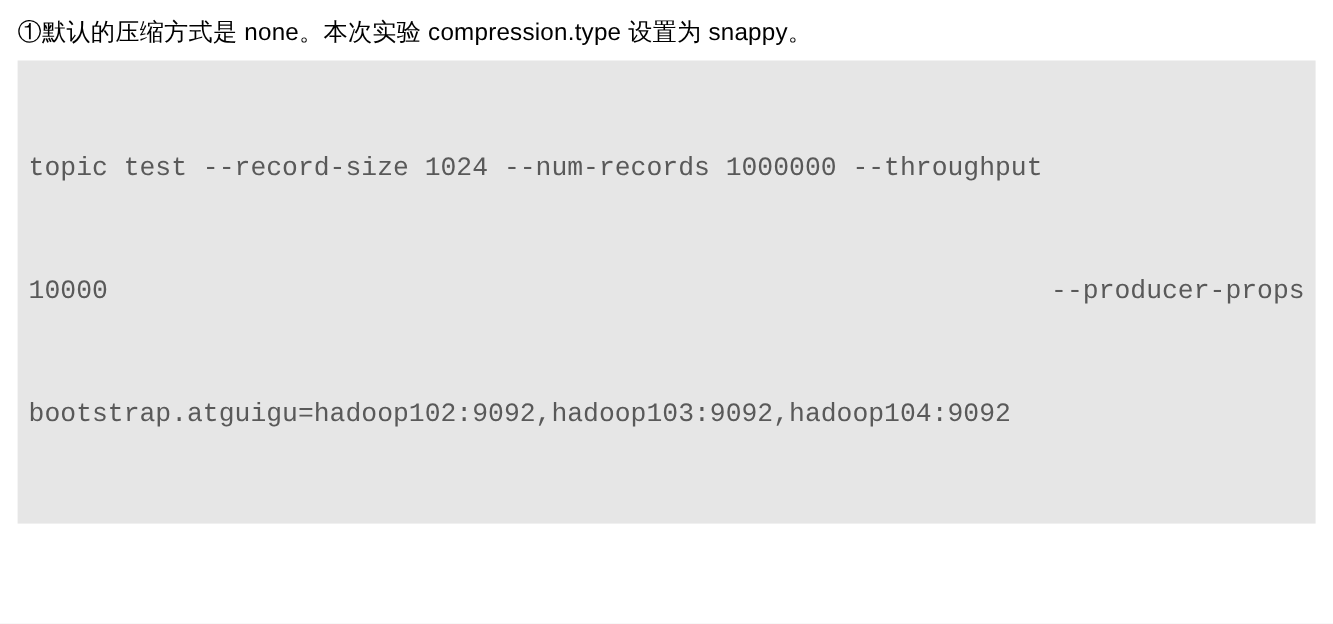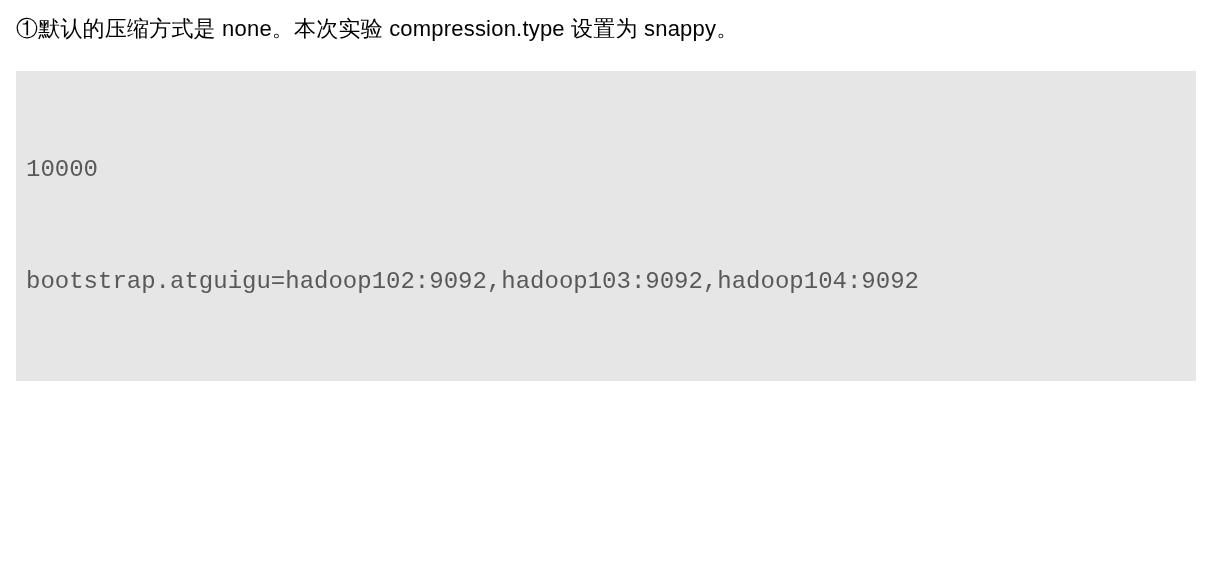--- a/index.html
+++ b/index.html
@@ -6,21 +6,21 @@
     body {
       width: 1212px;
       background: #fff;
       font-family: "Microsoft YaHei", "SimSun", sans-serif;
       font-size: 22px;
       color: #000;
       padding: 12px 16px 18px 16px;
       position: relative;
     }
     .intro {
-      margin-bottom: 26px;
+      margin-bottom: 10px;
       line-height: 1.5;
       letter-spacing: 0.2px;
     }
     .code-block {
       background: #e6e6e6;
       font-family: Consolas, "Courier New", monospace;
       font-size: 24px;
       color: #595959;
       padding: 6px 10px 6px 10px;
       line-height: 1.55;
@@ -33,16 +33,17 @@
     .cmd-line2 { display: block; }
     .cmd-line3 { display: flex; justify-content: space-between; }
     .cmd-line4 { display: block; }
   </style>
 </head>
 <body>
 
 <div class="intro">①默认的压缩方式是 none。本次实验 compression.type 设置为 snappy。</div>
 
 <div class="code-block">
-  <span class="cmd-line3"><span>10000</span></span>
+  <span class="cmd-line2">topic test --record-size 1024 --num-records 1000000 --throughput</span>
+  <span class="cmd-line3"><span>10000</span><span>--producer-props</span></span>
   <span class="cmd-line4">bootstrap.atguigu=hadoop102:9092,hadoop103:9092,hadoop104:9092</span>
   
 </div>
 
 </body></html>

